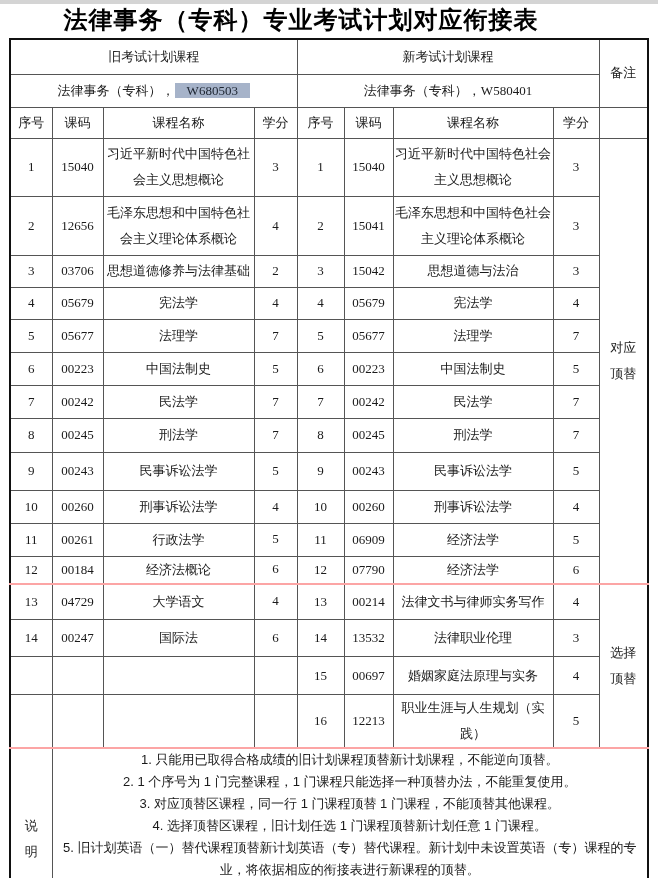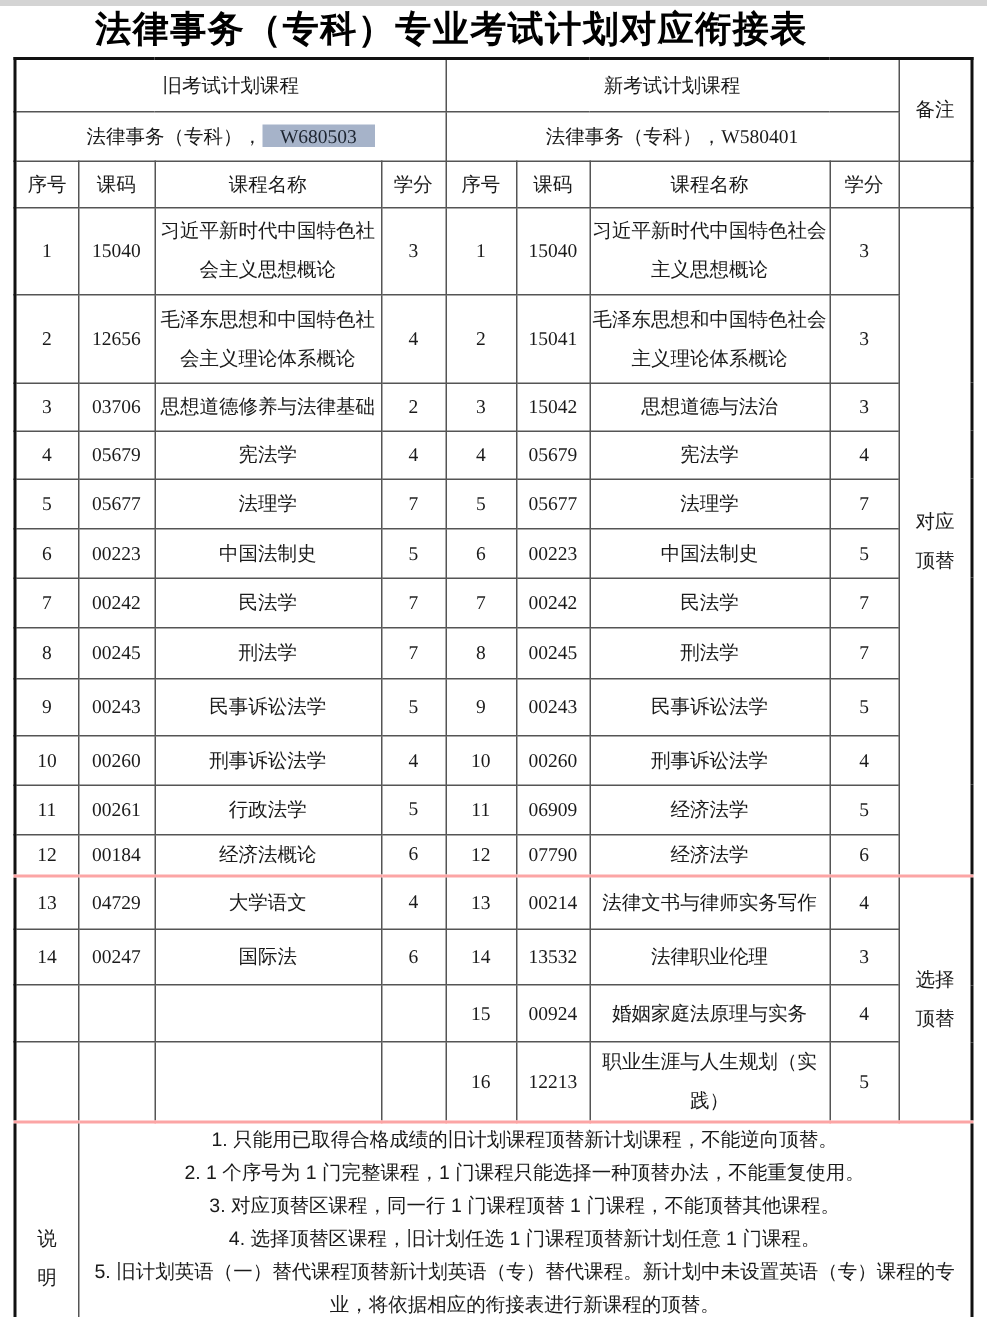--- a/index.html
+++ b/index.html
@@ -227,21 +227,21 @@
         <td>13532</td>
         <td class="name">法律职业伦理</td>
         <td>3</td>
       </tr>
       <tr style="height: 38px;">
         <td></td>
         <td></td>
         <td class="name"></td>
         <td></td>
         <td>15</td>
-        <td>00924</td>
+        <td>00697</td>
         <td class="name">婚姻家庭法原理与实务</td>
         <td>4</td>
       </tr>
       <tr style="height: 38px;">
         <td></td>
         <td></td>
         <td class="name"></td>
         <td></td>
         <td>16</td>
         <td>12213</td>

